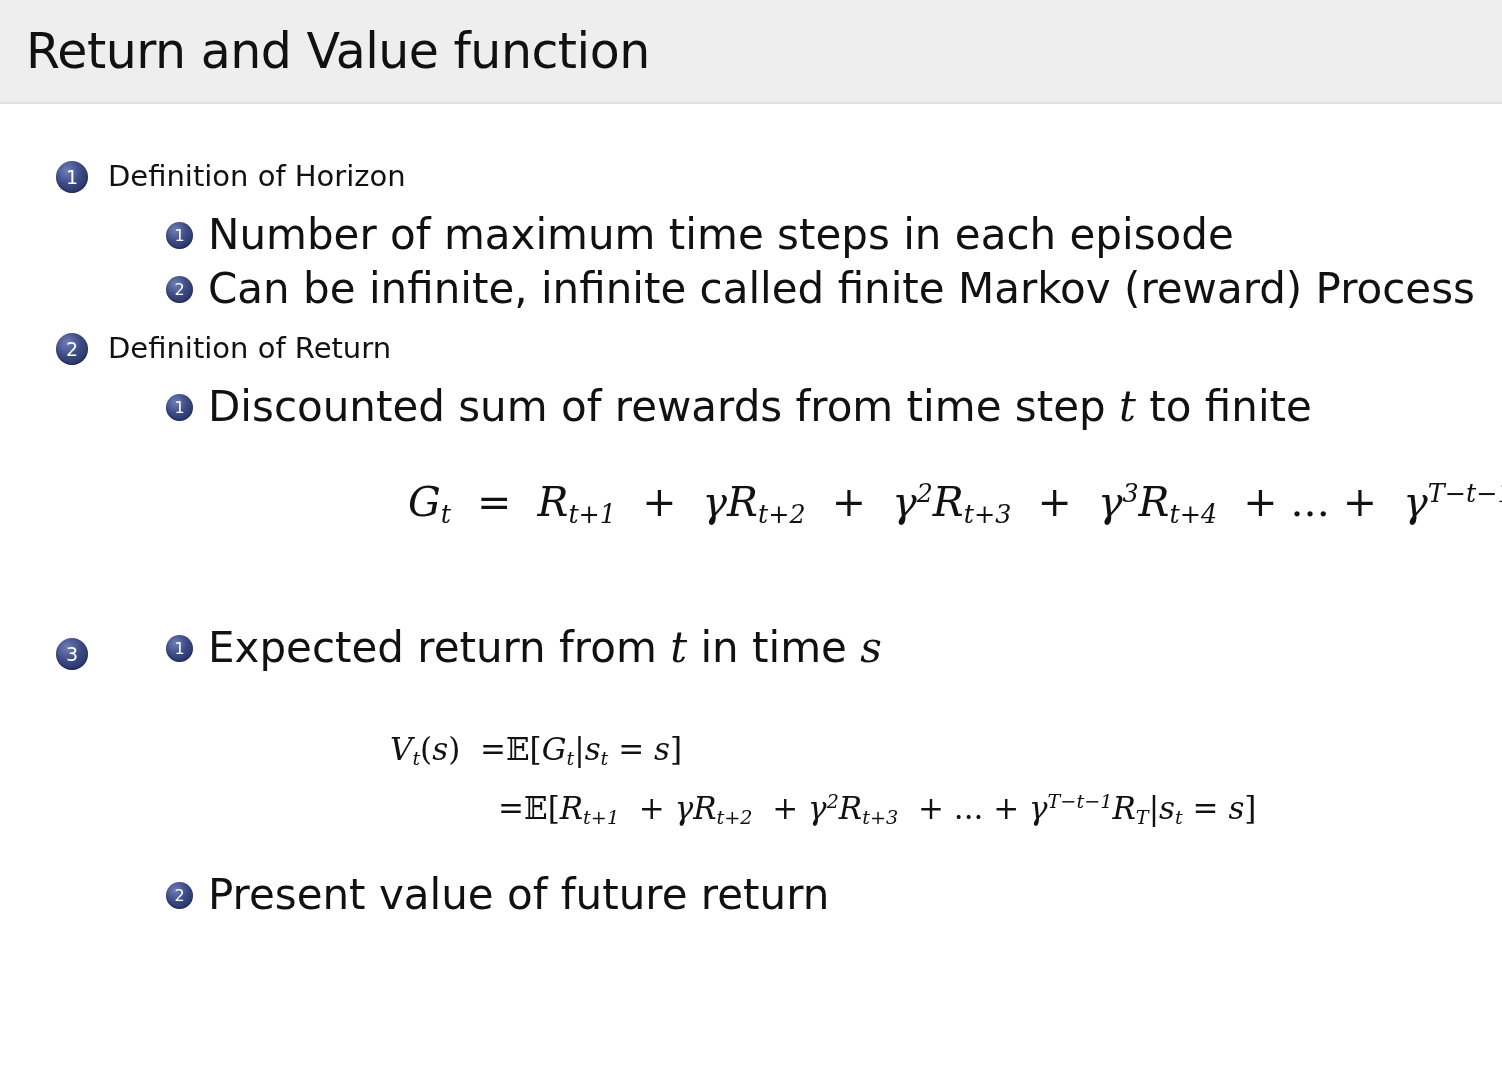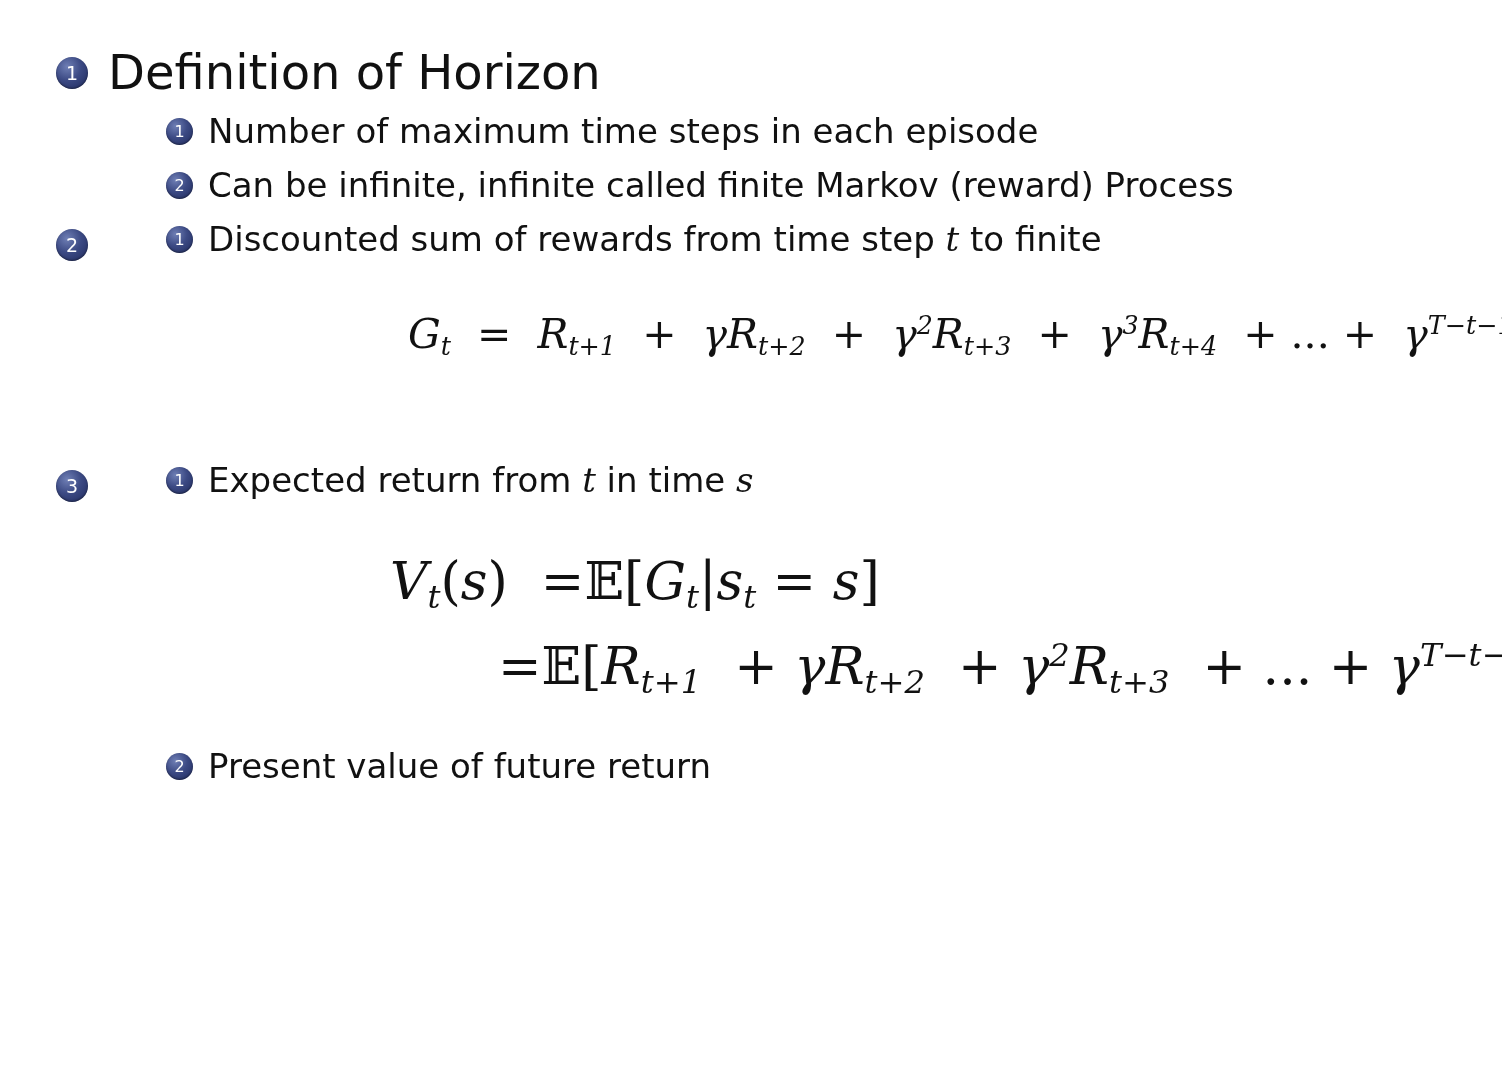--- a/index.html
+++ b/index.html
@@ -47,36 +47,36 @@
     list-style: none;
     margin: 0;
     padding: 0;
   }
   ol.level1 > li {
     position: relative;
     padding-left: 78px;
     margin: 0 0 0 0;
   }
   .l1-text {
-    font-size: 48px;
+    font-size: 29px;
     line-height: 64px;
     color: #111;
     white-space: nowrap;
   }
   ol.level2 {
     list-style: none;
     margin: 0;
     padding: 0 0 0 38px;
   }
   ol.level2 > li {
     position: relative;
     padding-left: 62px;
   }
   .l2-text {
-    font-size: 34px;
+    font-size: 42px;
     line-height: 54px;
     color: #111;
     white-space: nowrap;
   }
   
   .num {
     position: absolute;
     border-radius: 50%;
     color: #ffffff;
     text-align: center;
@@ -113,22 +113,22 @@
     font-size: 62%;
     font-style: italic;
   }
   sub { vertical-align: -0.28em; }
   sup { vertical-align: 0.55em; }
   .eq-return {
     font-size: 41px;
     margin: 44px 0 0 300px;
   }
   .eq-value-block {
-    margin: 44px 0 0 282px;
-    font-size: 52px;
+    margin: 56px 0 0 282px;
+    font-size: 31px;
   }
   .eq-line2 {
     margin-top: 20px;
     padding-left: 108px;
   }
   .gap-big { height: 92px; }
   .gap-mid { height: 38px; }
   .bb {
     font-family: "DejaVu Serif", serif;
     font-style: normal;
@@ -136,20 +136,23 @@
   .inline-math {
     font-family: "DejaVu Serif", serif;
     font-style: italic;
   }
 </style>
 </head>
 <body>
 
 <div class="slide">
 
+  <div class="title-bar">
+    <div class="title">Return and Value function</div>
+  </div>
 
   <div class="content">
     <ol class="level1">
 
       <li>
         <span class="num lvl1">1</span>
         <div class="l1-text">Definition of Horizon</div>
         <ol class="level2">
           <li>
             <span class="num lvl2">1</span>
@@ -157,20 +160,21 @@
           </li>
           <li>
             <span class="num lvl2">2</span>
             <div class="l2-text">Can be infinite, infinite called finite Markov (reward) Process</div>
           </li>
         </ol>
       </li>
 
       <li>
         <span class="num lvl1">2</span>
+        <div class="l1-text">Definition of Return</div>
         <ol class="level2">
           <li>
             <span class="num lvl2">1</span>
             <div class="l2-text"><span>Discounted sum of rewards from time step </span><span class="inline-math">t</span><span> to finite</span></div>
           </li>
         </ol>
 
         <div class="math eq-return">
           <span class="mi">G</span><sub>t</sub>
           <span class="mo">&nbsp;=&nbsp;</span>

